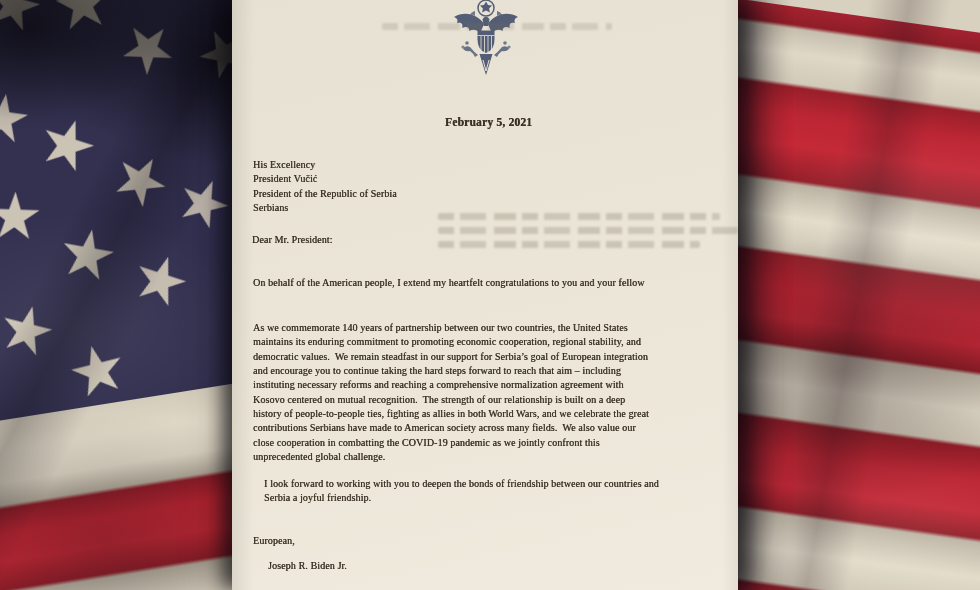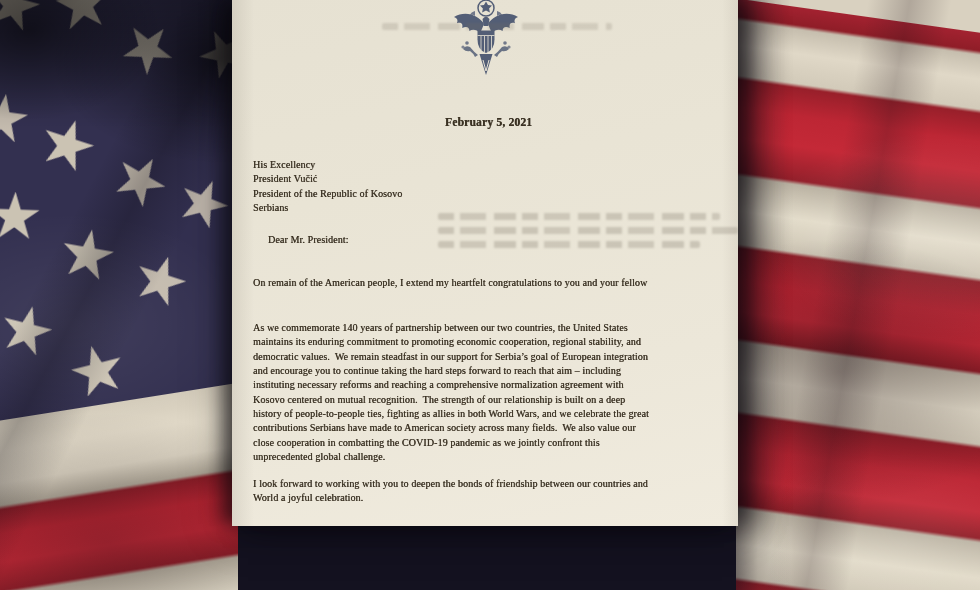--- a/index.html
+++ b/index.html
@@ -61,21 +61,21 @@
     position:absolute;inset:0;
     background:
       linear-gradient(to right, rgba(15,10,20,.5) 0px, rgba(15,10,20,.18) 22px, transparent 55px),
       radial-gradient(300px 190px at 42% 63%, rgba(25,12,18,.33), transparent 70%),
       radial-gradient(260px 150px at 85% 40%, rgba(255,255,255,.10), transparent 70%),
       linear-gradient(100deg, transparent 38%, rgba(30,15,22,.22) 50%, transparent 62%),
       radial-gradient(240px 130px at 70% 92%, rgba(255,255,255,.08), transparent 70%);
   }
   
   .paper{
-    position:absolute;left:232px;top:0;width:506px;height:526px;overflow:hidden;
+    position:absolute;left:232px;top:0;width:506px;height:590px;overflow:hidden;
     background:
       linear-gradient(90deg, rgba(60,50,40,.10) 0px, transparent 22px),
       linear-gradient(270deg, rgba(60,50,40,.07) 0px, transparent 16px),
       linear-gradient(168deg, #e6e1d2 0%, #e9e4d5 35%, #ece7d9 70%, #f0ebde 100%);
     box-shadow:-12px 0 16px -2px rgba(8,6,12,.6), 16px 0 26px rgba(8,6,12,.55), 0 0 45px rgba(0,0,0,.35);
     color:var(--ink,#3a3122);
   }
   .seal{position:absolute;left:218px;top:-3px;width:72px;height:88px;filter:blur(.35px);opacity:.92;}
   .txt{position:absolute;white-space:pre;filter:blur(.28px);
        text-shadow:.35px 0 .3px rgba(51,42,31,.85);}
@@ -154,27 +154,27 @@
       <div class="bleed-row" style="width:230px"></div>
     </div>
     <div class="bleed" style="left:206px;top:213px;width:300px">
       <div class="bleed-row" style="width:282px"></div>
       <div class="bleed-row" style="width:300px"></div>
       <div class="bleed-row" style="width:262px"></div>
     </div>
 
     <div class="txt date-txt" style="left:213px;top:116px">February 5, 2021</div>
 
-    <div class="txt body-txt" style="left:13px;top:158px"><div class="line">His Excellency</div><div class="line">President Vučić</div><div class="line">President of the Republic of Kosovo</div><div class="line">Serbians</div></div>
+    <div class="txt body-txt" style="left:13px;top:158px"><div class="line">His Excellency</div><div class="line">President Vučić</div><div class="line">President of the Republic of Serbia</div><div class="line">Serbians</div></div>
 
-    <div class="txt body-txt" style="left:28px;top:233px">Dear Mr. President:</div>
+    <div class="txt body-txt" style="left:12px;top:233px">Dear Mr. President:</div>
 
-    <div class="txt body-txt" style="left:13px;top:276px"><div class="line">On remain of the American people, I extend my heartfelt congratulations to you and your fellow</div></div>
+    <div class="txt body-txt" style="left:13px;top:276px"><div class="line">On behalf of the American people, I extend my heartfelt congratulations to you and your fellow</div></div>
 
     <div class="txt body-txt" style="left:13px;top:321px"><div class="line">As we commemorate 140 years of partnership between our two countries, the United States</div><div class="line">maintains its enduring commitment to promoting economic cooperation, regional stability, and</div><div class="line">democratic values.  We remain steadfast in our support for Serbia’s goal of European integration</div><div class="line">and encourage you to continue taking the hard steps forward to reach that aim – including</div><div class="line">instituting necessary reforms and reaching a comprehensive normalization agreement with</div><div class="line">Kosovo centered on mutual recognition.  The strength of our relationship is built on a deep</div><div class="line">history of people-to-people ties, fighting as allies in both World Wars, and we celebrate the great</div><div class="line">contributions Serbians have made to American society across many fields.  We also value our</div><div class="line">close cooperation in combatting the COVID-19 pandemic as we jointly confront this</div><div class="line">unprecedented global challenge.</div></div>
 
-    <div class="txt body-txt" style="left:13px;top:477px"><div class="line">I look forward to working with you to deepen the bonds of friendship between our countries and</div><div class="line">World a joyful celebration.</div></div>
+    <div class="txt body-txt" style="left:24px;top:477px"><div class="line">I look forward to working with you to deepen the bonds of friendship between our countries and</div><div class="line">Serbia a joyful friendship.</div></div>
 
     <div class="txt body-txt" style="left:13px;top:534px">European,</div>
 
     <div class="txt body-txt" style="left:28px;top:559px">Joseph R. Biden Jr.</div>
   </div>
 </div>
 
 </body></html>

